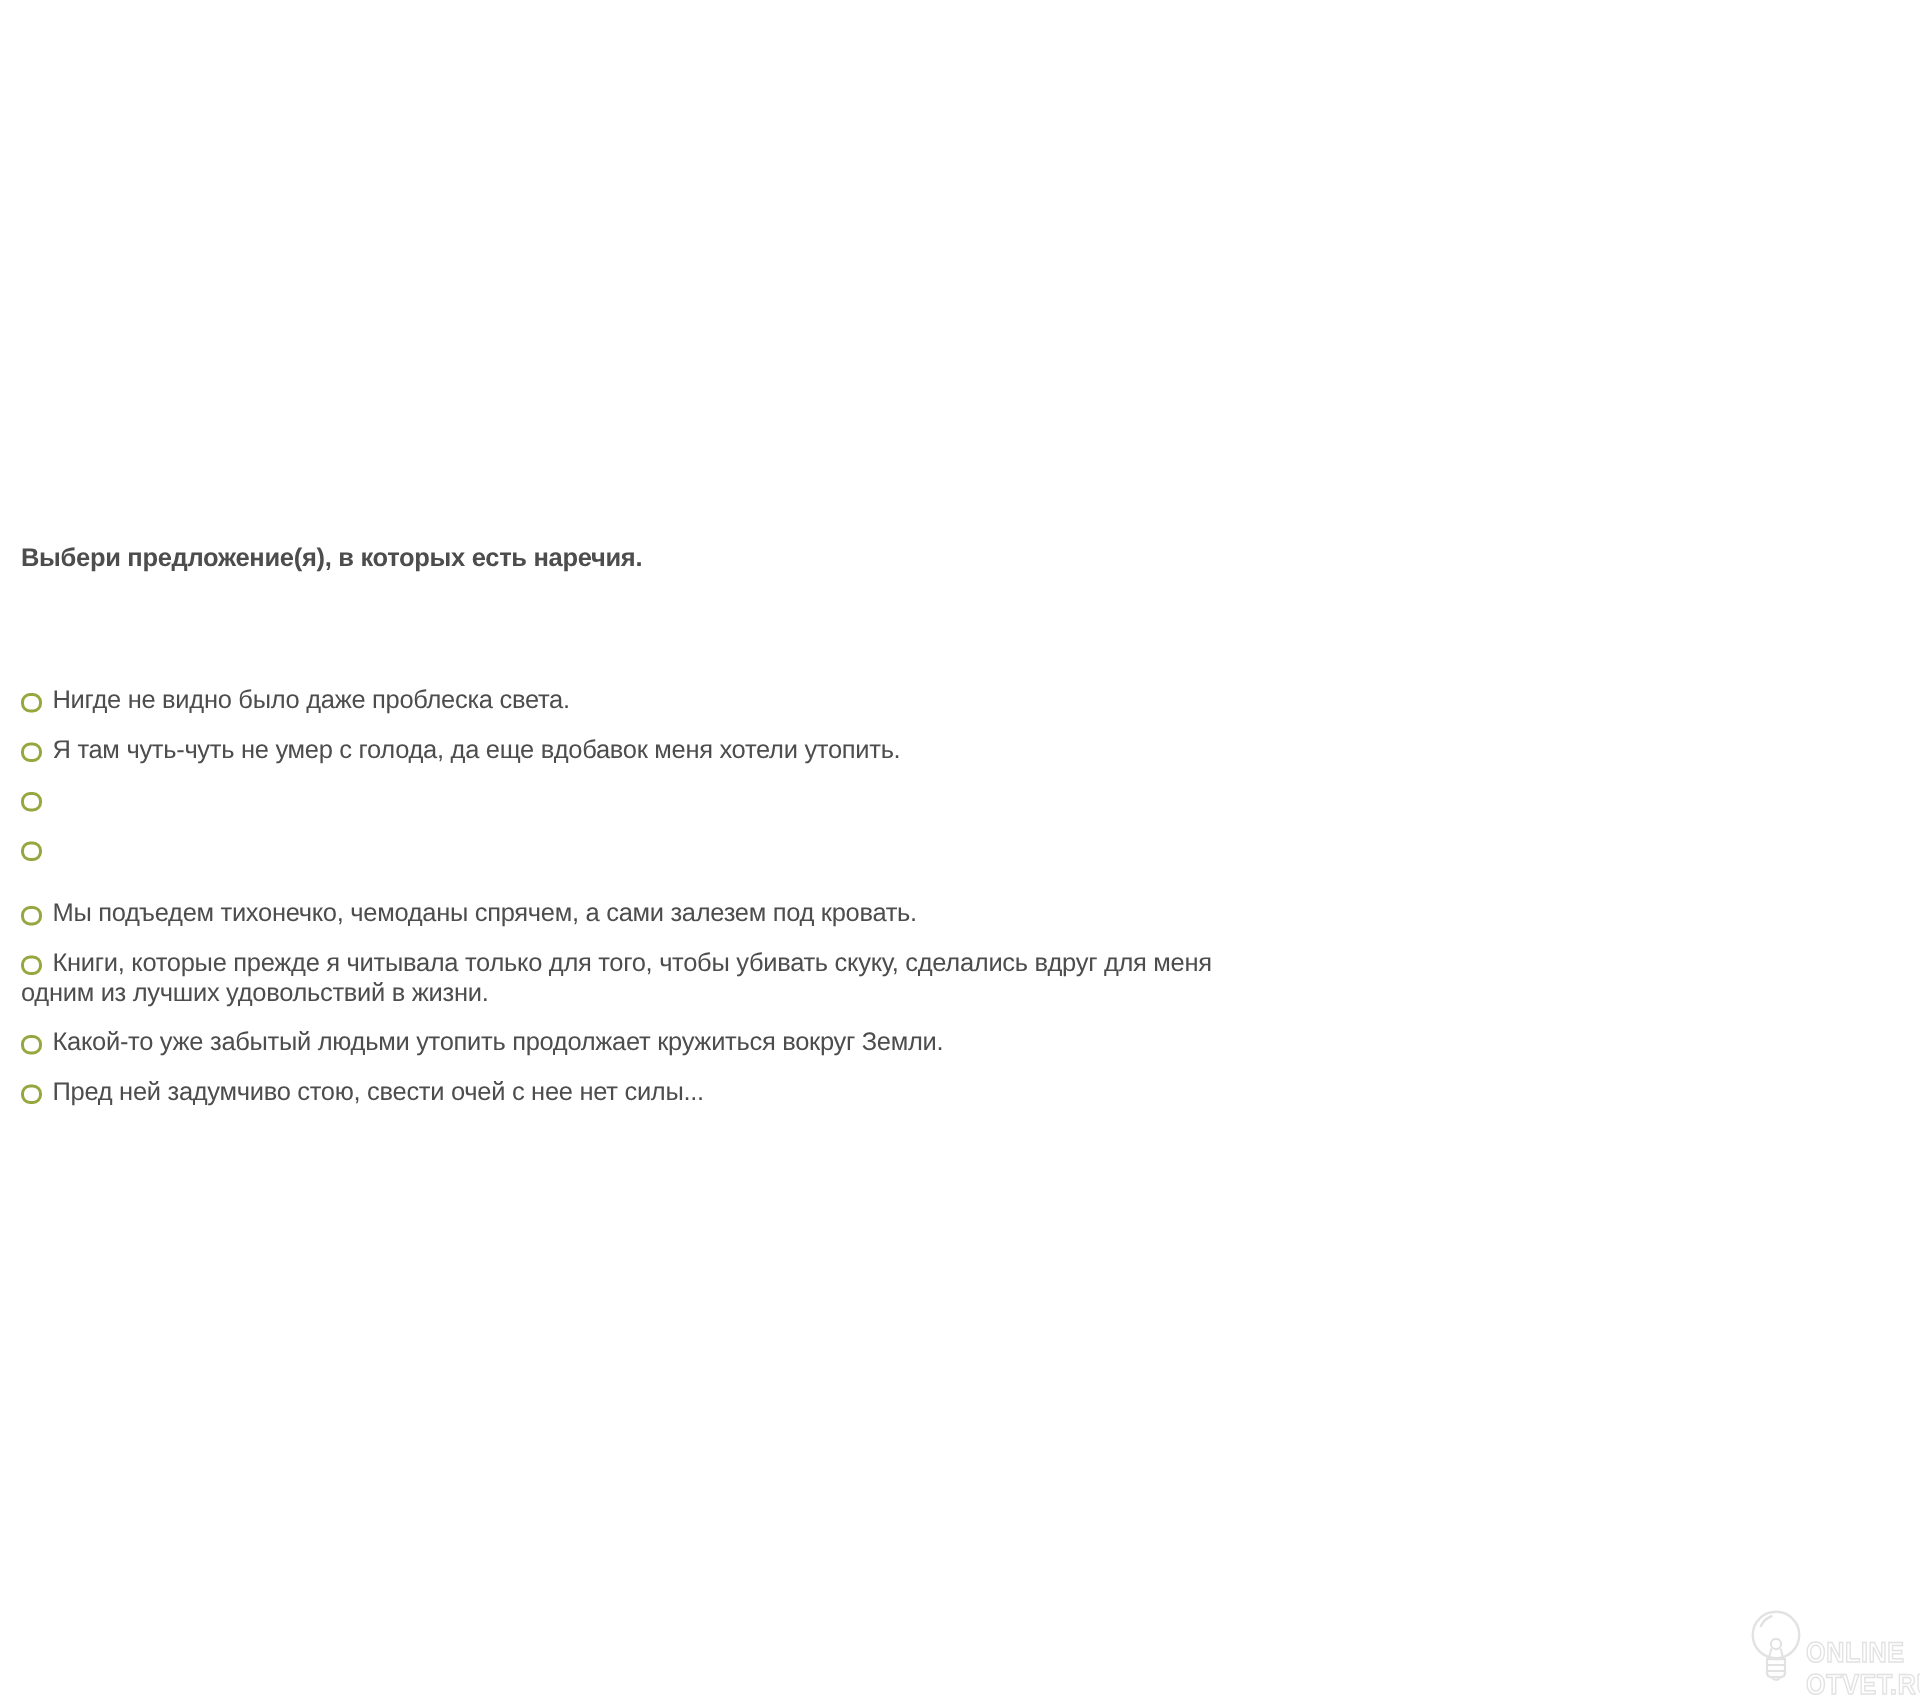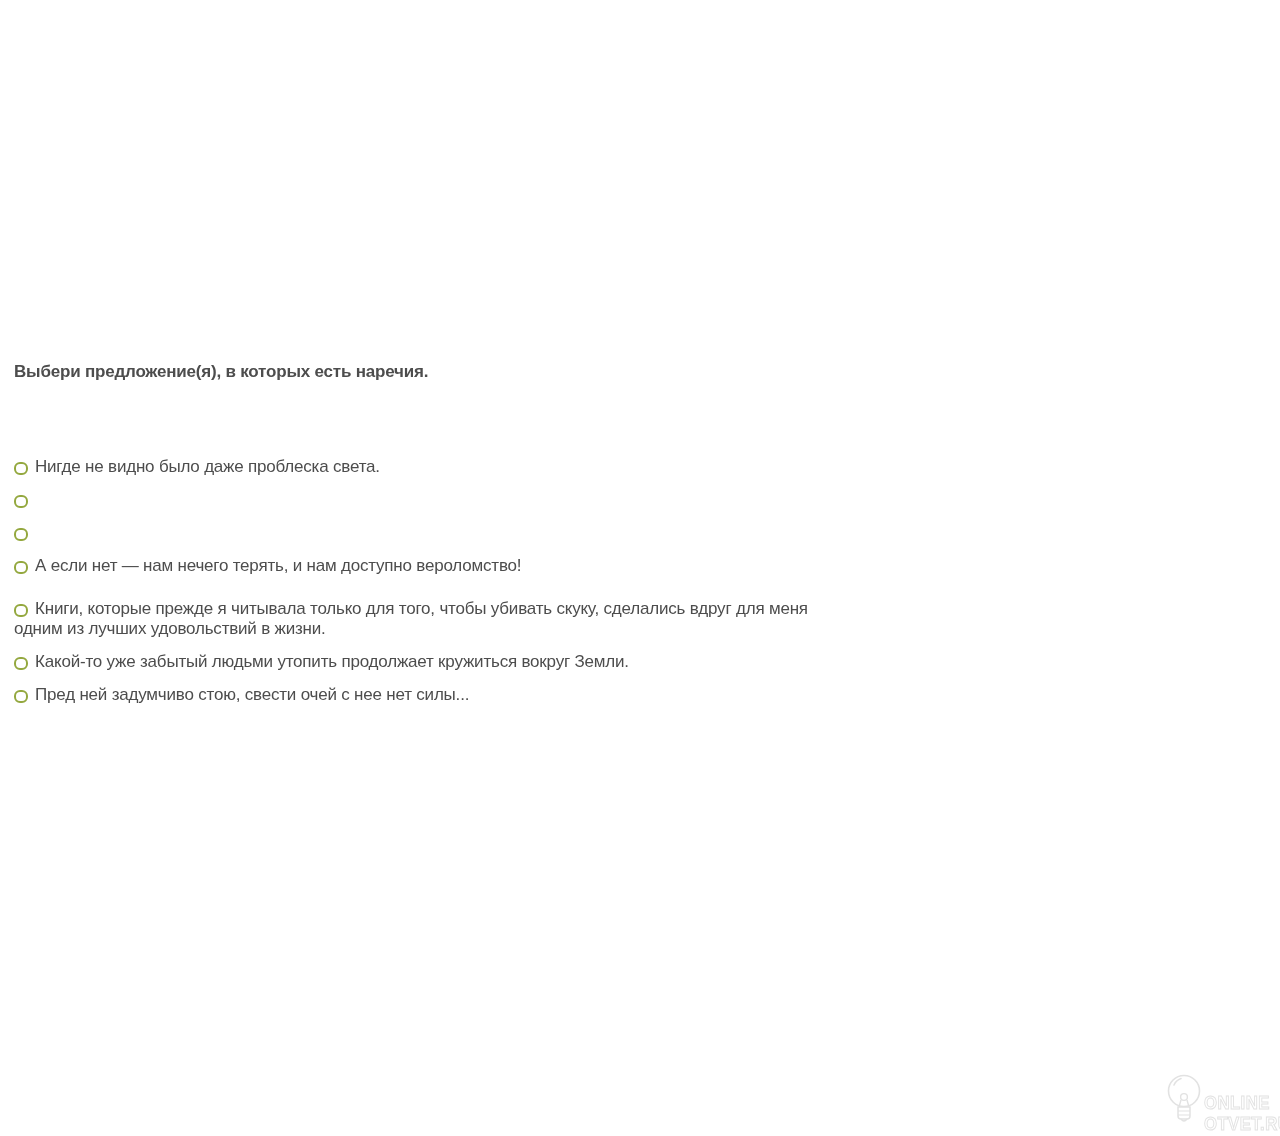--- a/index.html
+++ b/index.html
@@ -65,26 +65,27 @@
     white-space: nowrap;
   }
 </style>
 </head>
 <body>
 
 <div class="page-title">Выбери предложение(я), в которых есть наречия.</div>
 
 <div class="options-group group-1">
   <label class="option"><span class="checkbox"></span><span>Нигде не видно было даже проблеска света.</span></label>
+  <label class="option"><span class="checkbox"></span><span>Я там чуть-чуть не умер с голода, да еще вдобавок меня хотели утопить.</span></label>
   <label class="option"><span class="checkbox"></span></label>
   <label class="option"><span class="checkbox"></span></label>
-  <label class="option"><span class="checkbox"></span><span>А если нет — нам нечего терять, и нам доступно вероломство!</span></label>
 </div>
 
 <div class="options-group group-2">
+  <label class="option"><span class="checkbox"></span><span>Мы подъедем тихонечко, чемоданы спрячем, а сами залезем под кровать.</span></label>
   <label class="option"><span class="checkbox"></span><span>Книги, которые прежде я читывала только для того, чтобы убивать скуку, сделались вдруг для меня одним из лучших удовольствий в жизни.</span></label>
   <label class="option"><span class="checkbox"></span><span>Какой-то уже забытый людьми утопить продолжает кружиться вокруг Земли.</span></label>
   <label class="option"><span class="checkbox"></span><span>Пред ней задумчиво стою, свести очей с нее нет силы...</span></label>
 </div>
 
 <div class="watermark">
   <span class="wm-bulb">
     <svg width="40" height="58" viewBox="0 0 40 58" fill="none" xmlns="http://www.w3.org/2000/svg">
       <circle cx="20" cy="19" r="15.5" stroke="#e2e2e2" stroke-width="1.6"></circle>
       <path d="M10 13 A 12 12 0 0 1 17 6.5" stroke="#e2e2e2" stroke-width="1.6" stroke-linecap="round"></path>

